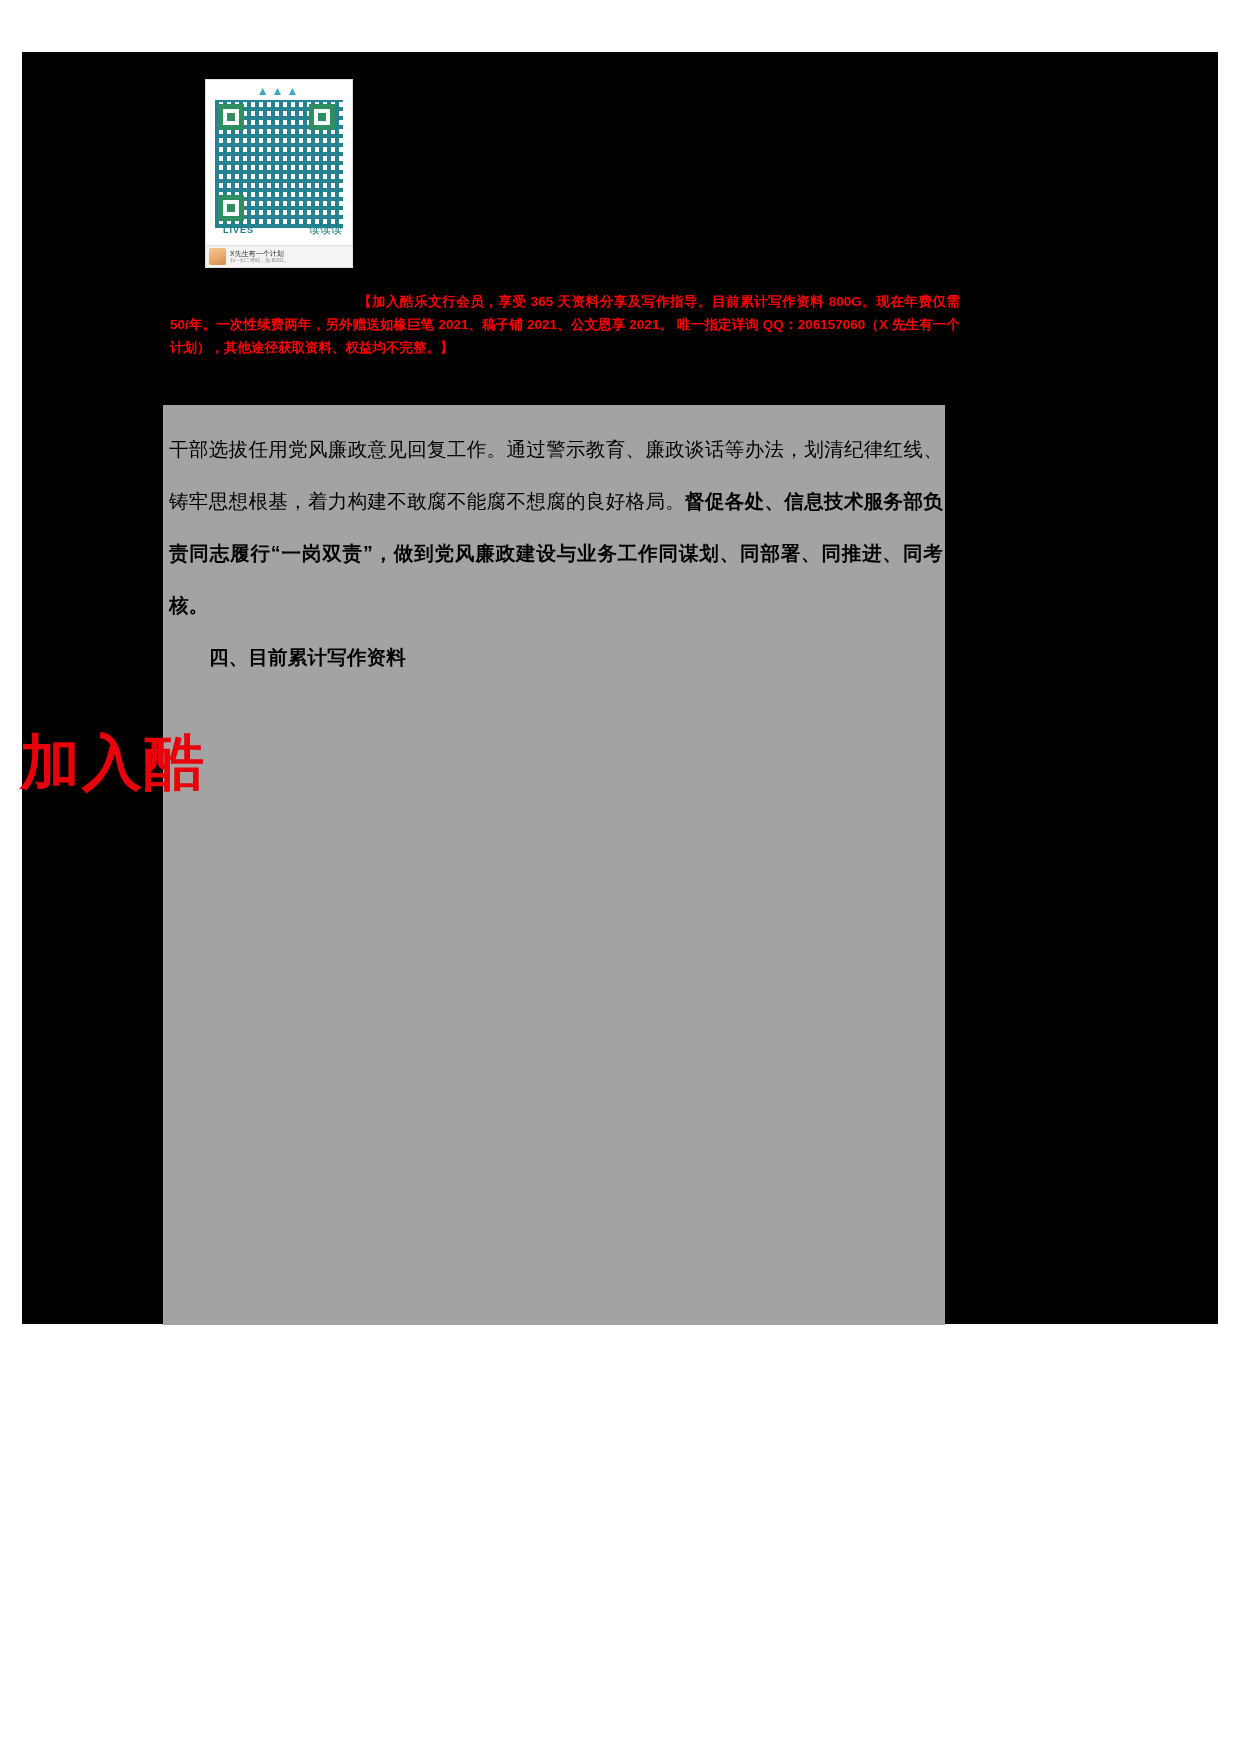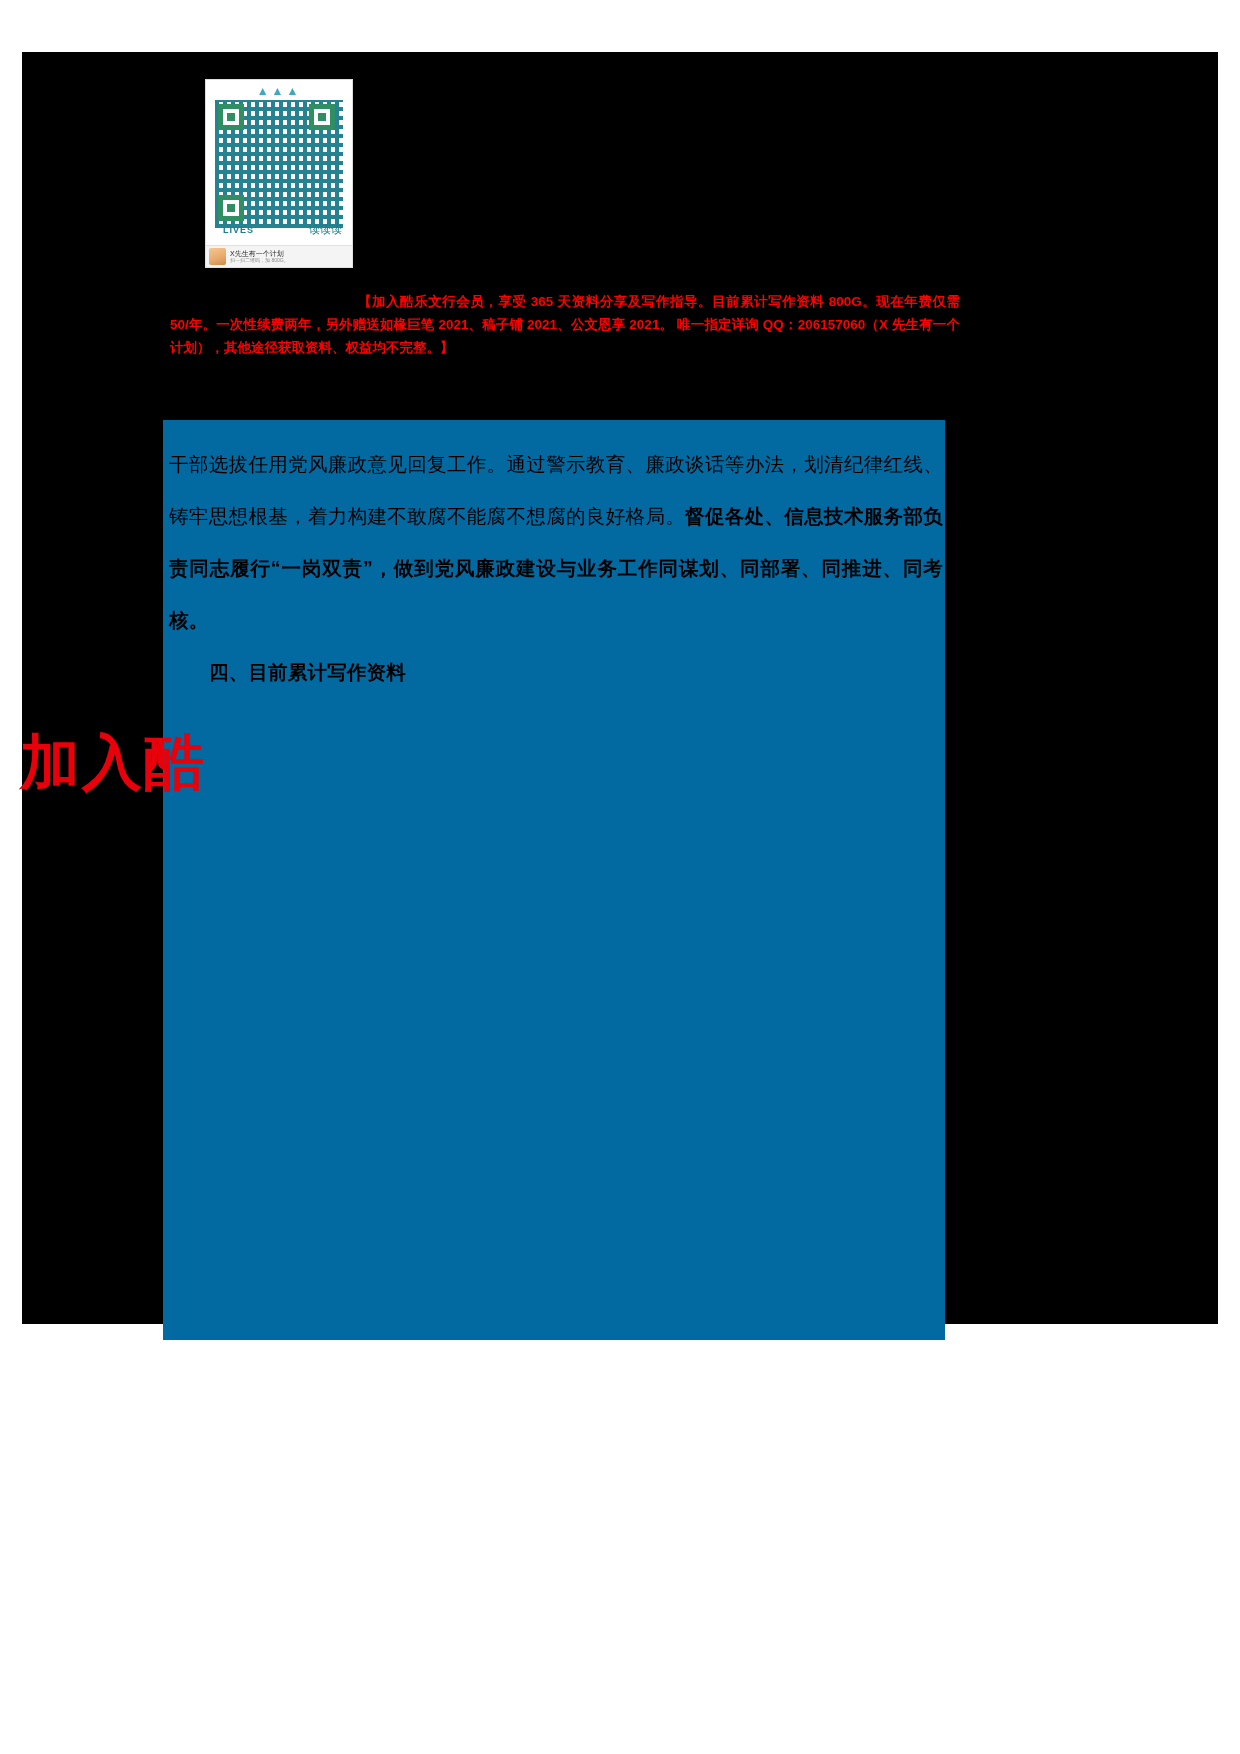--- a/index.html
+++ b/index.html
@@ -139,24 +139,24 @@
     line-height: 23px;
     text-align: justify;
     margin-top: 27px;
   }
   .promo .lead-indent { padding-left: 188px; }
 
   
   .doc-sheet {
     position: absolute;
     left: 163px;
-    top: 420px;
+    top: 405px;
     width: 782px;
     height: 920px;
-    background: #0369a1;
+    background: #a3a3a3;
     overflow: hidden;
   }
   .doc-inner {
     padding: 18px 2px 0 6px;
   }
   .doc-p {
     font-family: "Liberation Sans", sans-serif;
     font-size: 19.5px;
     color: #000000;
     line-height: 52px;

